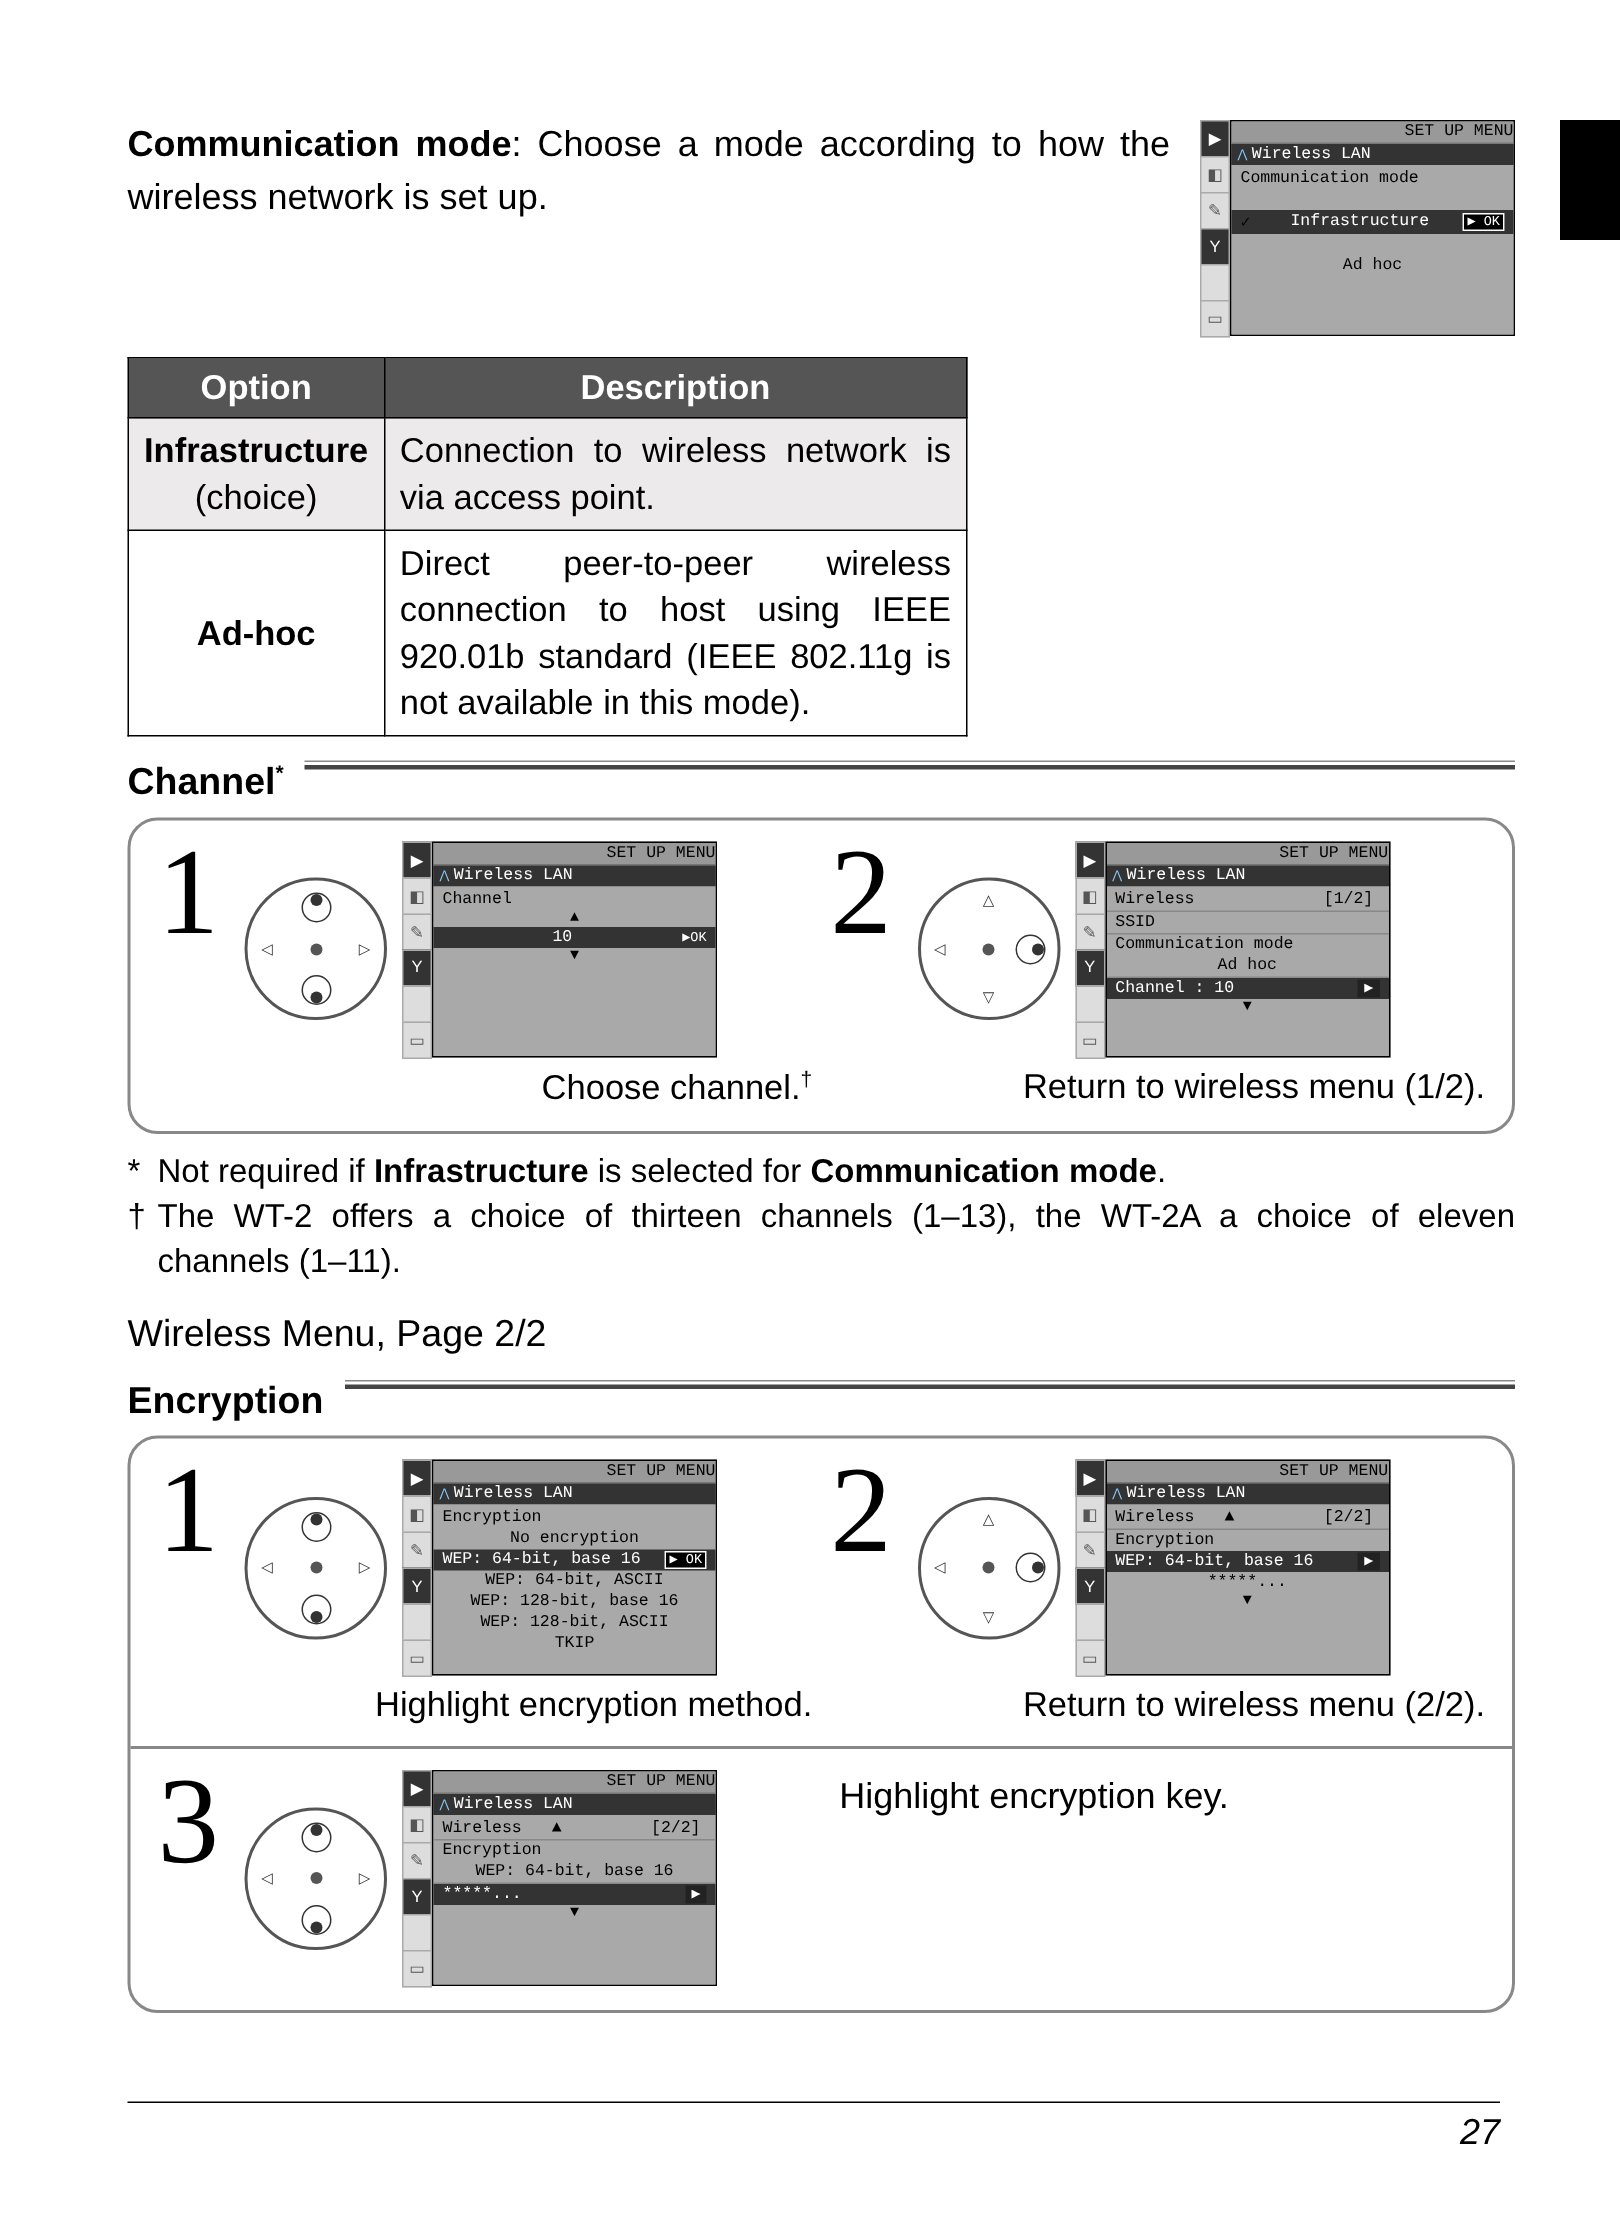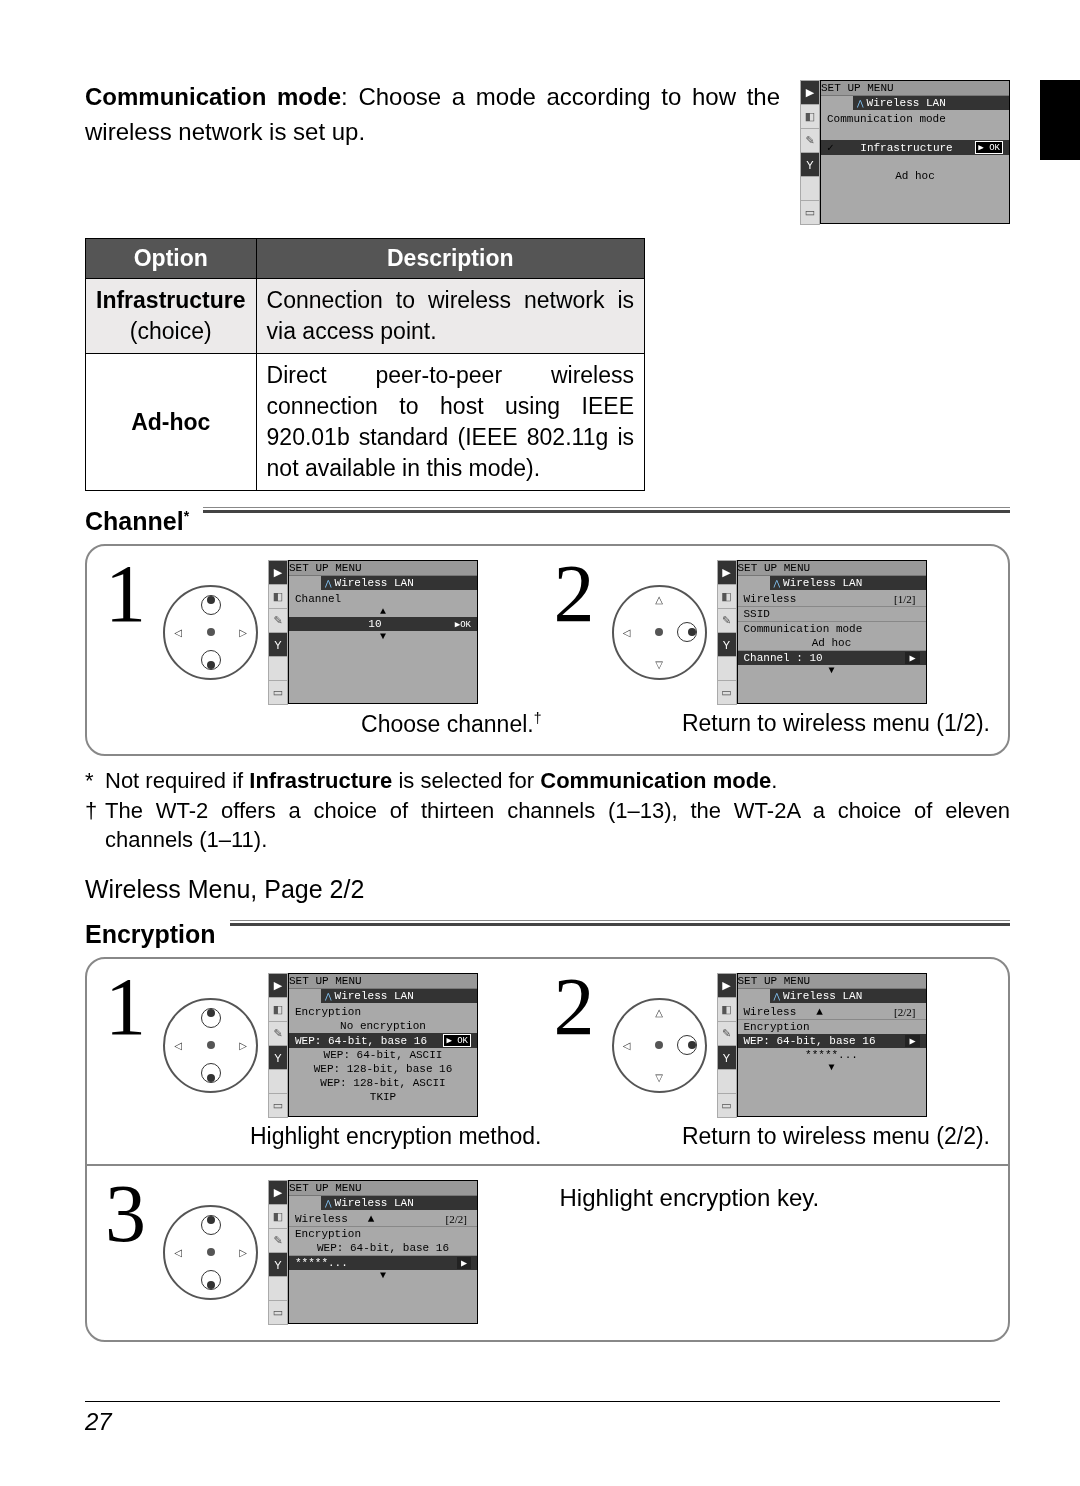--- a/index.html
+++ b/index.html
@@ -62,30 +62,30 @@
   }
   .lcd-icons span.active { background: #333; color: #fff; }
   .lcd {
     width: 190px;
     border: 1px solid #000;
     font-family: "Courier New", monospace;
     font-size: 11px;
     background: #a9a9a9;
     display: flex; flex-direction: column;
   }
-  .lcd .title { background: #999; color:#000; text-align:left; padding:1px 0; font-weight:normal; border-bottom:1px solid #777;}
-  .lcd .subtitle { background:#333; color:#fff; padding:1px 4px;margin-left:32px; }
+  .lcd .title { background: #999; color:#000; text-align:right; padding:1px 0; font-weight:normal; border-bottom:1px solid #777;}
+  .lcd .subtitle { background:#333; color:#fff; padding:1px 4px; }
   .lcd .subtitle::before { content:"⋀"; font-size:8px; margin-right:3px; color:#8cf;}
   .lcd .body { background:#a9a9a9; flex:1; padding:2px 0; position:relative; }
   .lcd .item { padding:1px 6px; color:#000; }
   .lcd .item.sel { background:#333; color:#fff; display:flex; justify-content:space-between; align-items:center;}
   .lcd .item.sel .okbtn { background:#000; color:#fff; font-size:9px; padding:0 2px; border:1px solid #fff;}
   .lcd .center { text-align:center;}
   .lcd .arrow-right-box { float:right; background:#222; color:#fff; padding:0 4px; font-size:10px;}
-  .lcd .pagenum { float:right; color:#000; padding-right:4px;font-family:Liberation Serif, serif;}
+  .lcd .pagenum { float:right; color:#000; padding-right:4px;}
   .lcd .arrowup, .lcd .arrowdown { text-align:center; color:#000; font-size:10px;}
   .lcd .checked::before { content:"✓"; margin-right:4px; color:#000;}
   .lcd .item.line { border-bottom:1px solid #888;}
 
   
   .selector {
     width: 95px; height:95px; border:2px solid #555; border-radius:50%;
     position:relative; background:#fff;
   }
   .selector .center-dot { position:absolute; width:8px; height:8px; border-radius:50%; background:#555; left:50%; top:50%; transform:translate(-50%,-50%);}
@@ -124,21 +124,21 @@
   .steps-divider { border-top:2px solid #888; margin:14px -18px;}
 
   
   .footnotes { font-size:22px; line-height:1.35; margin-top:8px; text-align: justify;}
   .footnotes .fn { display:flex; gap:4px;}
   .footnotes .sym { width:16px; flex-shrink:0;}
 
   .subheader { font-size:25px; margin-top:20px; margin-bottom:16px;}
 
   
-  .pagefoot { position:absolute; bottom:50px; left:85px; right:80px; border-top:1px solid #000; text-align:left; padding-top:6px; font-style:italic; font-size:24px;}
+  .pagefoot { position:absolute; bottom:50px; left:85px; right:80px; border-top:1px solid #000; text-align:right; padding-top:6px; font-style:italic; font-size:24px;}
   .black-tab { position:absolute; right:0; top:80px; width:40px; height:80px; background:#000;}
   .sup { font-size:14px; vertical-align:super;}
 </style>
 </head>
 <body>
 
 <div class="black-tab"></div>
 
 <div class="page">
 

